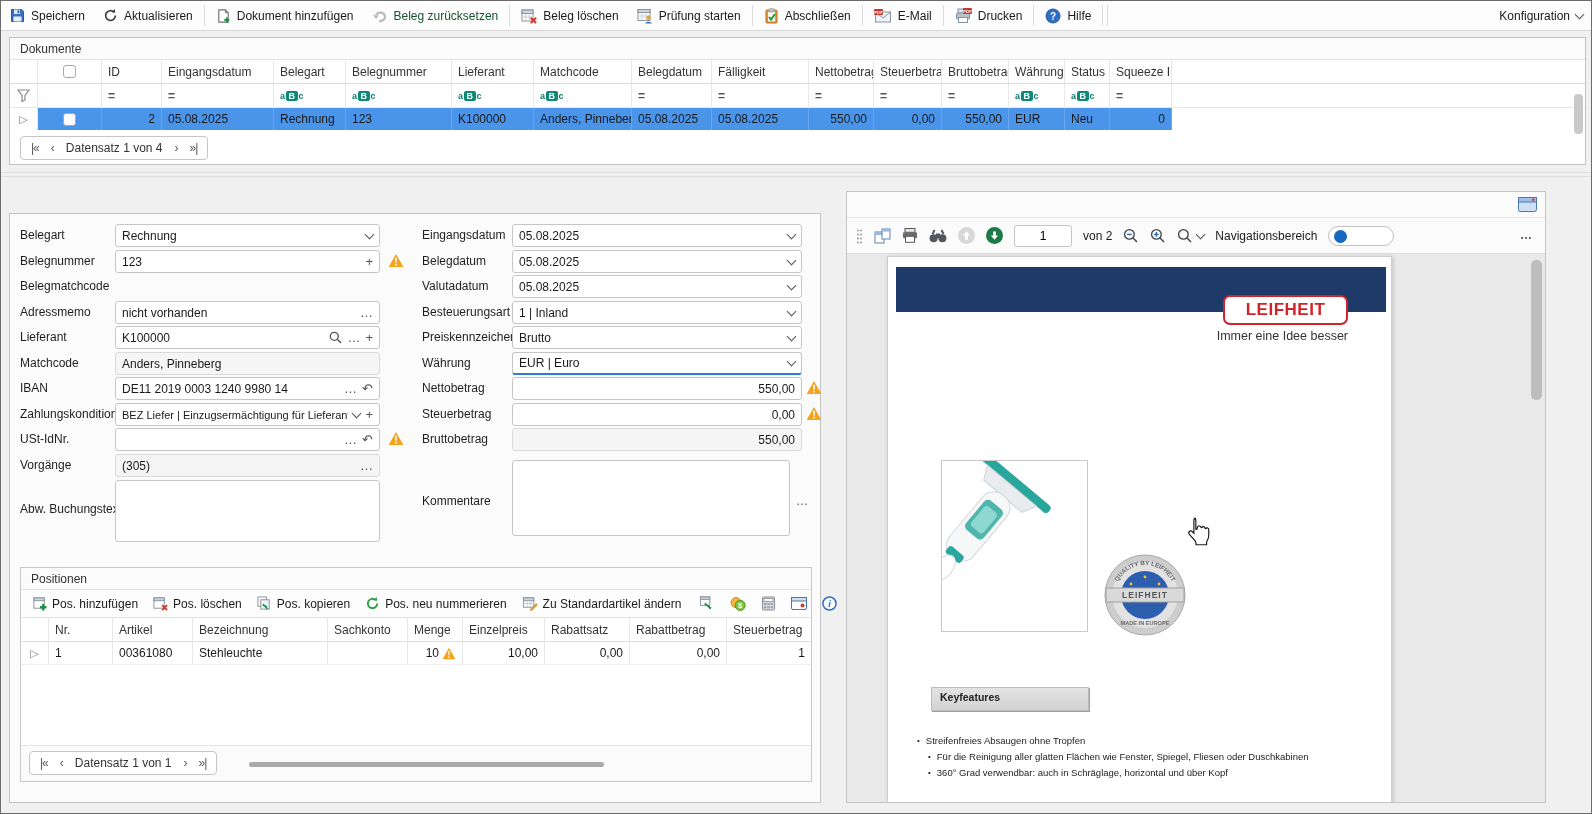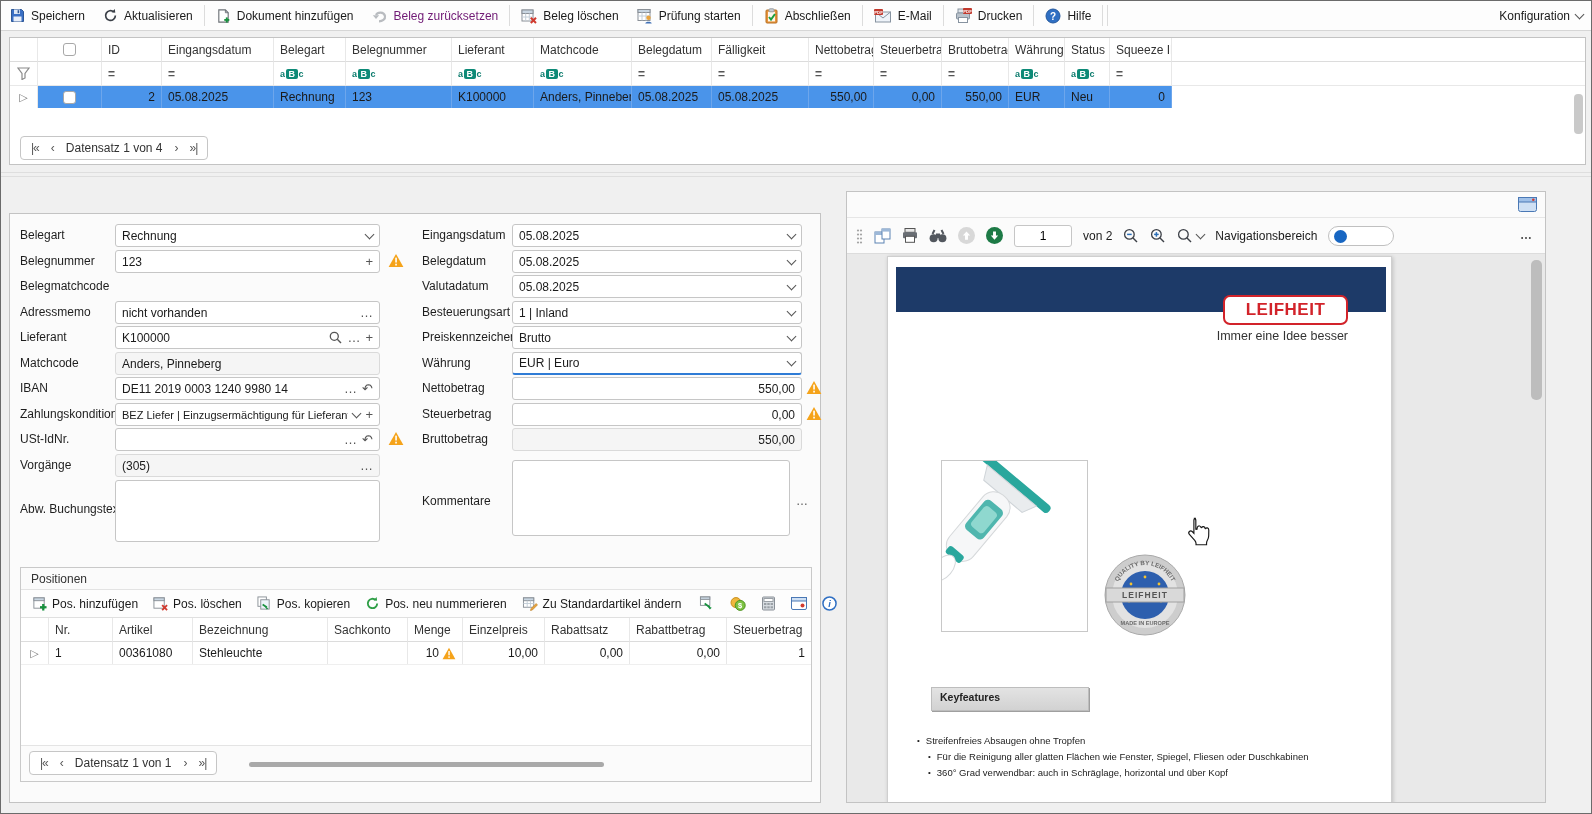--- a/index.html
+++ b/index.html
@@ -7,21 +7,21 @@
     --selection-blue:#4a94ea; --warning-orange:#f5a31a; --brand-navy:#1d3a68;
     --brand-red:#d2232a; --product-teal:#2aa79d; --action-green:#1e7e43; --link-blue:#2f7cd6;
   }
   body{width:1592px;height:814px;position:relative;overflow:hidden;background:#f0f0f0;
        font-family:"Liberation Sans",sans-serif;font-size:12px;color:#1a1a1a;border:1px solid #6b6b6b}
   .abs{position:absolute}
   
   .toolbar{position:absolute;left:0;top:0;width:1592px;height:30px;background:#fdfdfd;
            border-bottom:1px solid #d6d6d6;display:flex;align-items:stretch}
   .tbtn{display:flex;align-items:center;gap:6px;padding:0 9px;white-space:nowrap;cursor:default}
-  .tbtn.disabled{color:#701a75}
+  .tbtn.disabled{color:#14532d}
   .tsep{width:1px;background:#dcdcdc;margin:4px 2px}
   .config{position:absolute;right:10px;top:0;height:30px;display:flex;align-items:center;gap:6px}
   .chev{width:7px;height:7px;border-right:1.5px solid #555;border-bottom:1.5px solid #555;
         transform:rotate(45deg);margin-top:-3px;display:inline-block;flex:0 0 auto}
   .toggle{width:78px;height:20px;border:1px solid #c0c0c0;border-radius:10px;background:#fff;position:relative;display:inline-block}
   .toggle i{position:absolute;left:5px;top:3px;width:13px;height:13px;border-radius:50%;background:#1766c2}
   
   .panel{position:absolute;border:1px solid #c3c3c3;background:#fff}
   .ptitle{height:22px;background:#fbfbfb;border-bottom:1px solid #e3e3e3;padding:4px 10px;color:#333}
   
@@ -211,20 +211,21 @@
   </div>
   <div class="tsep"></div>
   <div class="tsep"></div>
   <div class="config">
     <span>Konfiguration</span>
     <span class="chev"></span>
   </div>
 </div>
 
 <div class="panel" style="left:8px;top:36px;width:1577px;height:128px">
+  <div class="ptitle">Dokumente</div>
   <div class="grow ghead">
     <div class="gc" style="width:28px"></div>
     <div class="gc" style="width:64px;justify-content:center">
         <span class="cb"></span>
       </div>
     <div class="gc" style="width:60px">ID</div>
     <div class="gc" style="width:112px">Eingangsdatum</div>
     <div class="gc" style="width:72px">Belegart</div>
     <div class="gc" style="width:106px">Belegnummer</div>
     <div class="gc" style="width:82px">Lieferant</div>

